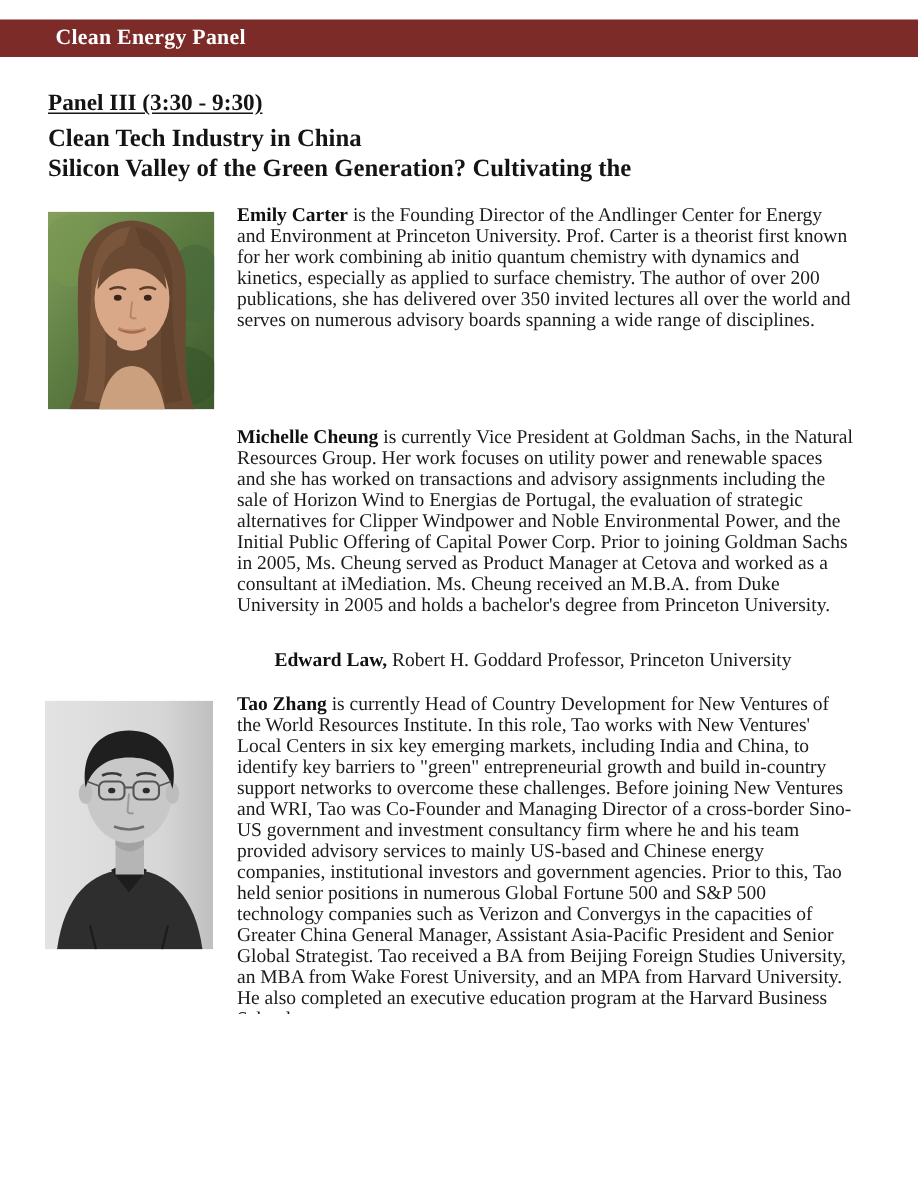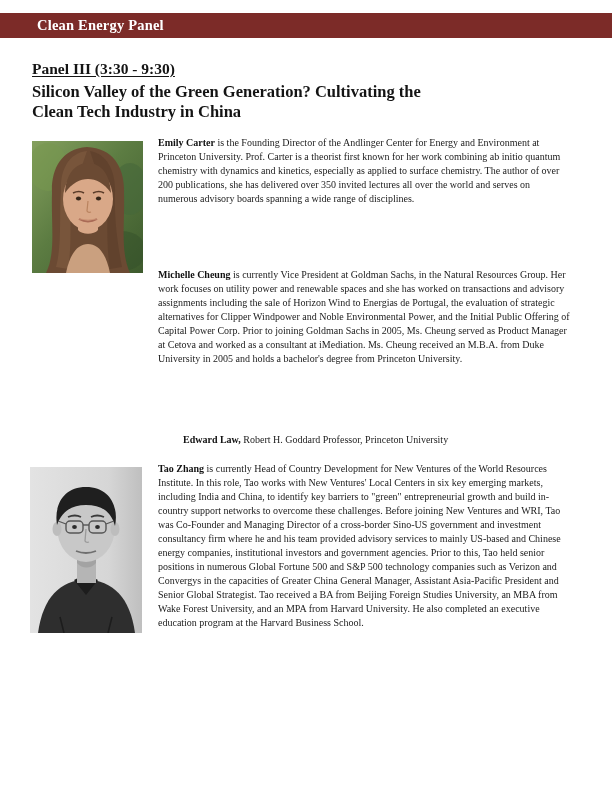--- a/index.html
+++ b/index.html
@@ -21,25 +21,25 @@
   }
   .panel-title{
     font-size:16.5px;font-weight:bold;line-height:20px;margin:0;color:#141414;
   }
   .photo{position:absolute;overflow:hidden;}
   .photo svg{display:block;width:100%;height:100%;}
   .photo-emily{left:32px;top:141px;width:111px;height:132px;}
   .photo-tao{left:30px;top:467px;width:112px;height:166px;}
   .bio{
     position:absolute;left:158px;width:412px;margin:0;
-    font-size:10px;line-height:14px;text-align:left;color:#1b1b1b;
+    font-size:13px;line-height:14px;text-align:left;color:#1b1b1b;
   }
   .bio b{font-weight:bold;color:#111;}
   .bio-emily{top:136px;}
-  .bio-michelle{top:268px;}
+  .bio-michelle{top:284px;}
   .bio-edward{top:433px;margin-left:25px;}
   .bio-tao{top:462px;}
   .footer-pagenum{
     position:absolute;left:15px;top:761px;font-size:11px;color:#222;
   }
   .footer-org{
     position:absolute;left:0;top:770px;width:612px;text-align:center;
     font-size:10.5px;font-weight:bold;color:#000;letter-spacing:.1px;padding-left:27px;
   }
 </style>
@@ -48,22 +48,22 @@
 
 <div class="page">
 
   <div class="header-bar">
     <span class="bar-title">Clean Energy Panel</span>
   </div>
 
   <div class="heading-block">
     <div class="panel-heading">Panel III (3:30 - 9:30)</div>
     <div class="panel-title">
+      <div>Clean Tech Industry in China</div>
       <div>Silicon Valley of the Green Generation? Cultivating the</div>
-      <div>Clean Tech Industry in China</div>
     </div>
   </div>
 
   <div class="photo photo-emily">
     <svg viewBox="0 0 111 132" preserveAspectRatio="none">
       <defs>
         <linearGradient id="ebg" x1="0" y1="0" x2="1" y2="1">
           <stop offset="0" stop-color="#85a05e"></stop>
           <stop offset="0.45" stop-color="#5c7c42"></stop>
           <stop offset="1" stop-color="#3d5a2d"></stop>

